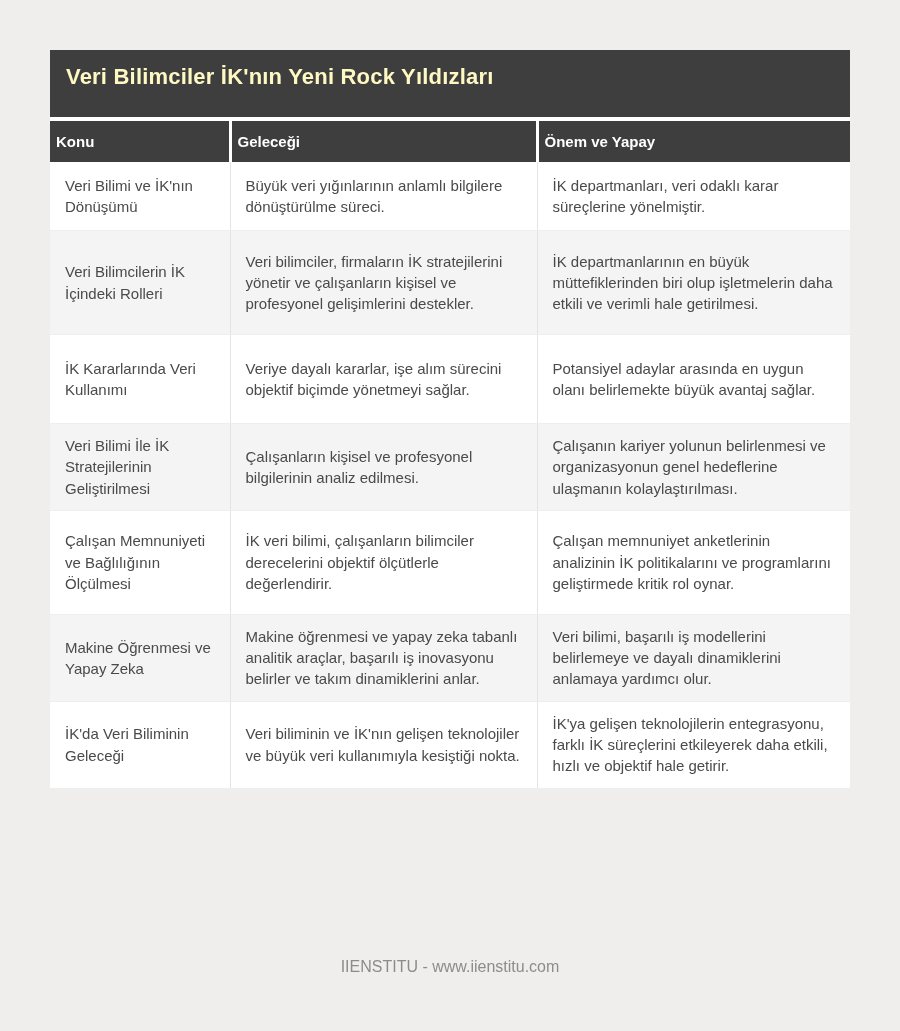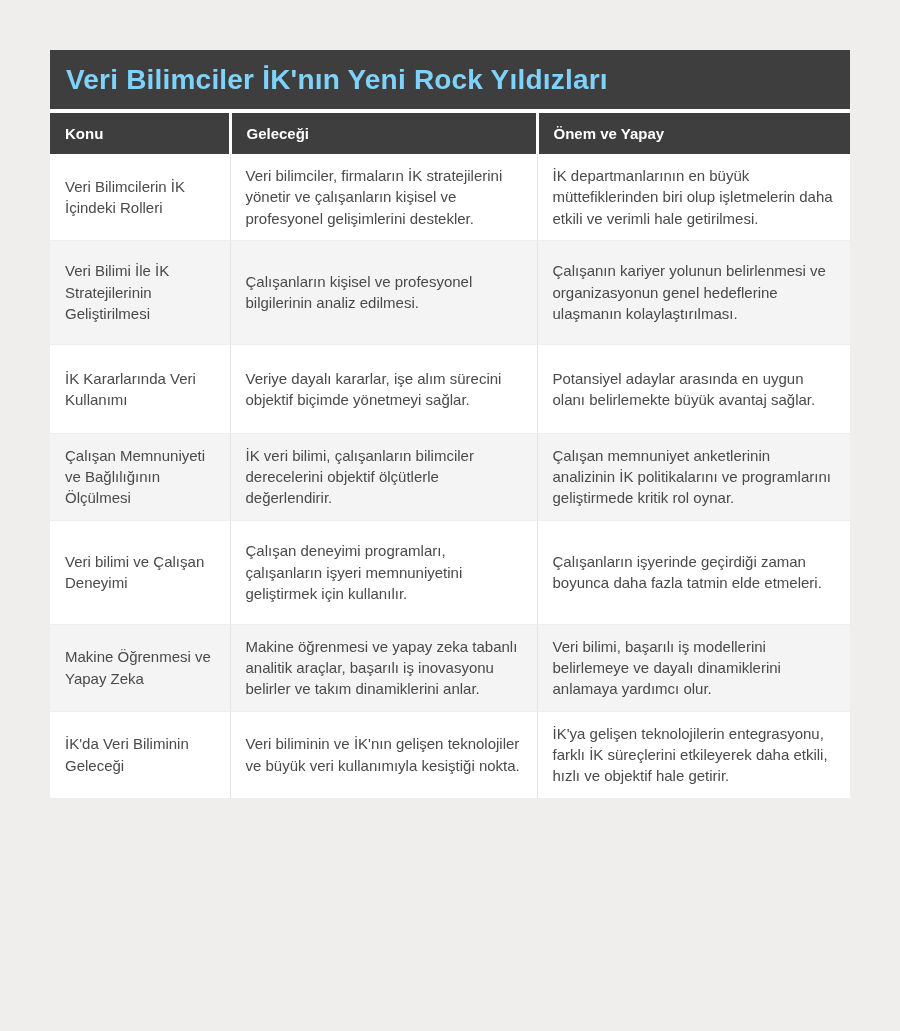--- a/index.html
+++ b/index.html
@@ -21,44 +21,44 @@
   }
   .card {
     position: absolute;
     left: 50px;
     top: 50px;
     width: 800px;
     background: #ffffff;
   }
   .title-bar {
     background: #3e3e3e;
-    color: #7dd3fc;
-    font-size: 28px;
+    color: #fef9c3;
+    font-size: 22px;
     font-weight: bold;
-    padding: 14px 16px 13px 16px;
+    padding: 14px 16px 27px 16px;
     border-bottom: 4px solid #ffffff;
     letter-spacing: 0.2px;
   }
   table.data-table {
     width: 100%;
     border-collapse: collapse;
     table-layout: fixed;
     font-size: 15px;
     color: #4a4a4a;
   }
   col.c1 { width: 180px; }
   col.c2 { width: 307px; }
   col.c3 { width: 313px; }
   table.data-table th {
     background: #3e3e3e;
     color: #ffffff;
     font-size: 15px;
     font-weight: bold;
     text-align: left;
-    padding: 12px 15px;
+    padding: 12px 6px;
     border-right: 3px solid #ffffff;
   }
   table.data-table th:last-child {
     border-right: none;
   }
   table.data-table td {
     padding: 11px 15px;
     vertical-align: middle;
     line-height: 1.42;
     border-right: 1px solid #e4e4e4;
@@ -104,51 +104,52 @@
       </colgroup>
       <thead>
         <tr>
           <th>Konu</th>
           <th>Geleceği</th>
           <th>Önem ve Yapay</th>
         </tr>
       </thead>
       <tbody>
         <tr>
+          <td>Veri Bilimi ve İK'nın Dönüşümü</td>
+          <td>Büyük veri yığınlarının anlamlı bilgilere dönüştürülme süreci.</td>
+          <td>İK departmanları, veri odaklı karar süreçlerine yönelmiştir.</td>
+        </tr>
+        <tr>
           <td>Veri Bilimcilerin İK İçindeki Rolleri</td>
           <td>Veri bilimciler, firmaların İK stratejilerini yönetir ve çalışanların kişisel ve profesyonel gelişimlerini destekler.</td>
           <td>İK departmanlarının en büyük müttefiklerinden biri olup işletmelerin daha etkili ve verimli hale getirilmesi.</td>
+        </tr>
+        <tr>
+          <td>İK Kararlarında Veri Kullanımı</td>
+          <td>Veriye dayalı kararlar, işe alım sürecini objektif biçimde yönetmeyi sağlar.</td>
+          <td>Potansiyel adaylar arasında en uygun olanı belirlemekte büyük avantaj sağlar.</td>
         </tr>
         <tr>
           <td>Veri Bilimi İle İK Stratejilerinin Geliştirilmesi</td>
           <td>Çalışanların kişisel ve profesyonel bilgilerinin analiz edilmesi.</td>
           <td>Çalışanın kariyer yolunun belirlenmesi ve organizasyonun genel hedeflerine ulaşmanın kolaylaştırılması.</td>
         </tr>
         <tr>
-          <td>İK Kararlarında Veri Kullanımı</td>
-          <td>Veriye dayalı kararlar, işe alım sürecini objektif biçimde yönetmeyi sağlar.</td>
-          <td>Potansiyel adaylar arasında en uygun olanı belirlemekte büyük avantaj sağlar.</td>
-        </tr>
-        <tr>
           <td>Çalışan Memnuniyeti ve Bağlılığının Ölçülmesi</td>
           <td>İK veri bilimi, çalışanların bilimciler derecelerini objektif ölçütlerle değerlendirir.</td>
           <td>Çalışan memnuniyet anketlerinin analizinin İK politikalarını ve programlarını geliştirmede kritik rol oynar.</td>
-        </tr>
-        <tr>
-          <td>Veri bilimi ve Çalışan Deneyimi</td>
-          <td>Çalışan deneyimi programları, çalışanların işyeri memnuniyetini geliştirmek için kullanılır.</td>
-          <td>Çalışanların işyerinde geçirdiği zaman boyunca daha fazla tatmin elde etmeleri.</td>
         </tr>
         <tr>
           <td>Makine Öğrenmesi ve Yapay Zeka</td>
           <td>Makine öğrenmesi ve yapay zeka tabanlı analitik araçlar, başarılı iş inovasyonu belirler ve takım dinamiklerini anlar.</td>
           <td>Veri bilimi, başarılı iş modellerini belirlemeye ve dayalı dinamiklerini anlamaya yardımcı olur.</td>
         </tr>
         <tr>
           <td>İK'da Veri Biliminin Geleceği</td>
           <td>Veri biliminin ve İK'nın gelişen teknolojiler ve büyük veri kullanımıyla kesiştiği nokta.</td>
           <td>İK'ya gelişen teknolojilerin entegrasyonu, farklı İK süreçlerini etkileyerek daha etkili, hızlı ve objektif hale getirir.</td>
         </tr>
       </tbody>
     </table>
   </div>
 
+  <div class="footer">IIENSTITU - www.iienstitu.com</div>
 </div>
 
 </body></html>

